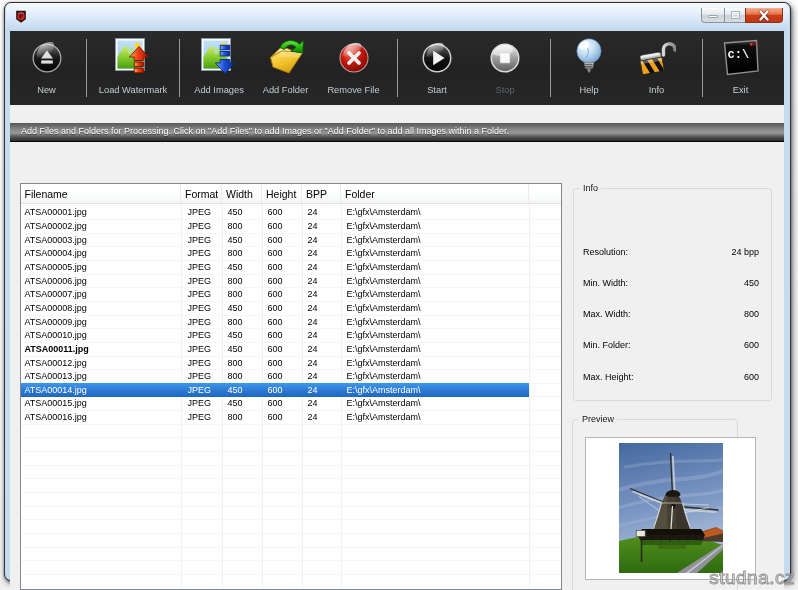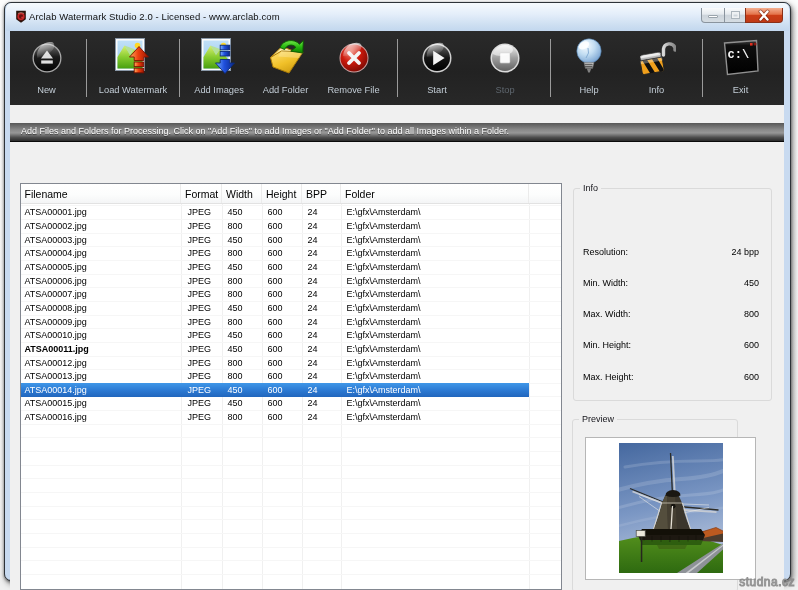--- a/index.html
+++ b/index.html
@@ -51,35 +51,34 @@
 .lvrow { position:absolute; left:0; width:100%; height:14px; font-size:9px; line-height:14px; white-space:nowrap; color:#000; }
 .lvrow span { position:absolute; top:0; }
 .gridv { position:absolute; top:20px; bottom:0; width:1px; background:#f0f0f0; }
 .gridh { position:absolute; left:0; width:100%; height:1px; background:#f6f6f6; }
 .selrow { background:linear-gradient(180deg,#3f97e8 0%, #2d7bd4 50%, #2166bd 100%); color:#fff; }
 .group { position:absolute; border:1px solid #dadada; border-radius:3px; }
 .glabel { position:absolute; left:6px; top:-6px; background:#f0f0f0; padding:0 3px; font-size:9px; color:#16161c; }
 .inforow { position:absolute; left:9px; right:12px; height:12px; font-size:9px; color:#000; }
 .inforow .v { position:absolute; right:0; }
 .pvbox { position:absolute; background:#fff; border:1px solid #b6b6b6; }
-.studna { position:absolute; right:3px; bottom:1px; font-size:12px; color:rgba(235,235,235,0.55);
+.studna { position:absolute; right:3px; bottom:1px; font-size:19px; color:rgba(235,235,235,0.55);
   letter-spacing:0.5px; -webkit-text-stroke:1px rgba(130,130,130,0.85); }
 </style>
 </head>
 <body>
 <div class="win">
   <div class="titlebar">
     <svg class="appicon" viewBox="0 0 16 16">
       <path d="M2.5 1.5 h11 v9.5 l-5.5 4 l-5.5 -4 Z" fill="#2a140c"></path>
       <circle cx="8" cy="8" r="4.6" fill="#6a0f0f"></circle>
       <circle cx="8" cy="8" r="3.2" fill="none" stroke="#c62828" stroke-width="1.5"></circle>
       <circle cx="9.4" cy="9.2" r="1.2" fill="#d03030"></circle>
       <path d="M4.5 4.5 Q8 2.5 11.5 4.5" stroke="#e8b0a0" stroke-width="0.8" fill="none" opacity="0.8"></path>
     </svg>
-    <div class="title">Arclab Watermark Studio 2.0 - Licensed - www.arclab.com</div>
     <div class="cbtns">
       <div class="cb min">
           <div class="dash"></div>
         </div>
       <div class="cb max">
           <div class="sq"></div>
         </div>
       <div class="cb close">
           <svg width="36" height="13" viewBox="0 0 36 13" style="position:absolute;left:0;top:1px;">
             <path d="M14.5 2.5 L21.5 10.5 M21.5 2.5 L14.5 10.5" stroke="#5a1000" stroke-width="4" stroke-linecap="round" opacity="0.55"></path>
@@ -509,21 +508,21 @@
             <span style="left:247px;">600</span>
             <span style="left:287px;">24</span>
             <span style="left:326px;">E:\gfx\Amsterdam\</span>
           </div>
       </div>
       <div class="group" style="left:563px; top:20.5px; width:199px; height:213px;">
         <div class="glabel">Info</div>
 <div class="inforow" style="top:58.2px;"><span>Resolution:</span><span class="v">24 bpp</span></div>
 <div class="inforow" style="top:89.4px;"><span>Min. Width:</span><span class="v">450</span></div>
 <div class="inforow" style="top:120.6px;"><span>Max. Width:</span><span class="v">800</span></div>
-<div class="inforow" style="top:151.8px;"><span>Min. Height:</span><span class="v">600</span></div>
+<div class="inforow" style="top:151.8px;"><span>Min. Folder:</span><span class="v">600</span></div>
 <div class="inforow" style="top:183.0px;"><span>Max. Height:</span><span class="v">600</span></div>
       </div>
       <div class="group" style="left:562px; top:251.5px; width:166px; height:173px;">
         <div class="glabel">Preview</div>
         <div class="pvbox" style="left:11.6px; top:17.8px; width:171px; height:143px;">
           <svg width="104" height="130" viewBox="0 0 104 130" style="position:absolute; left:33px; top:5px;">
 
 <defs>
 <linearGradient id="wsky" x1="0" y1="0" x2="0.18" y2="1">
  <stop offset="0" stop-color="#45689f"></stop>

